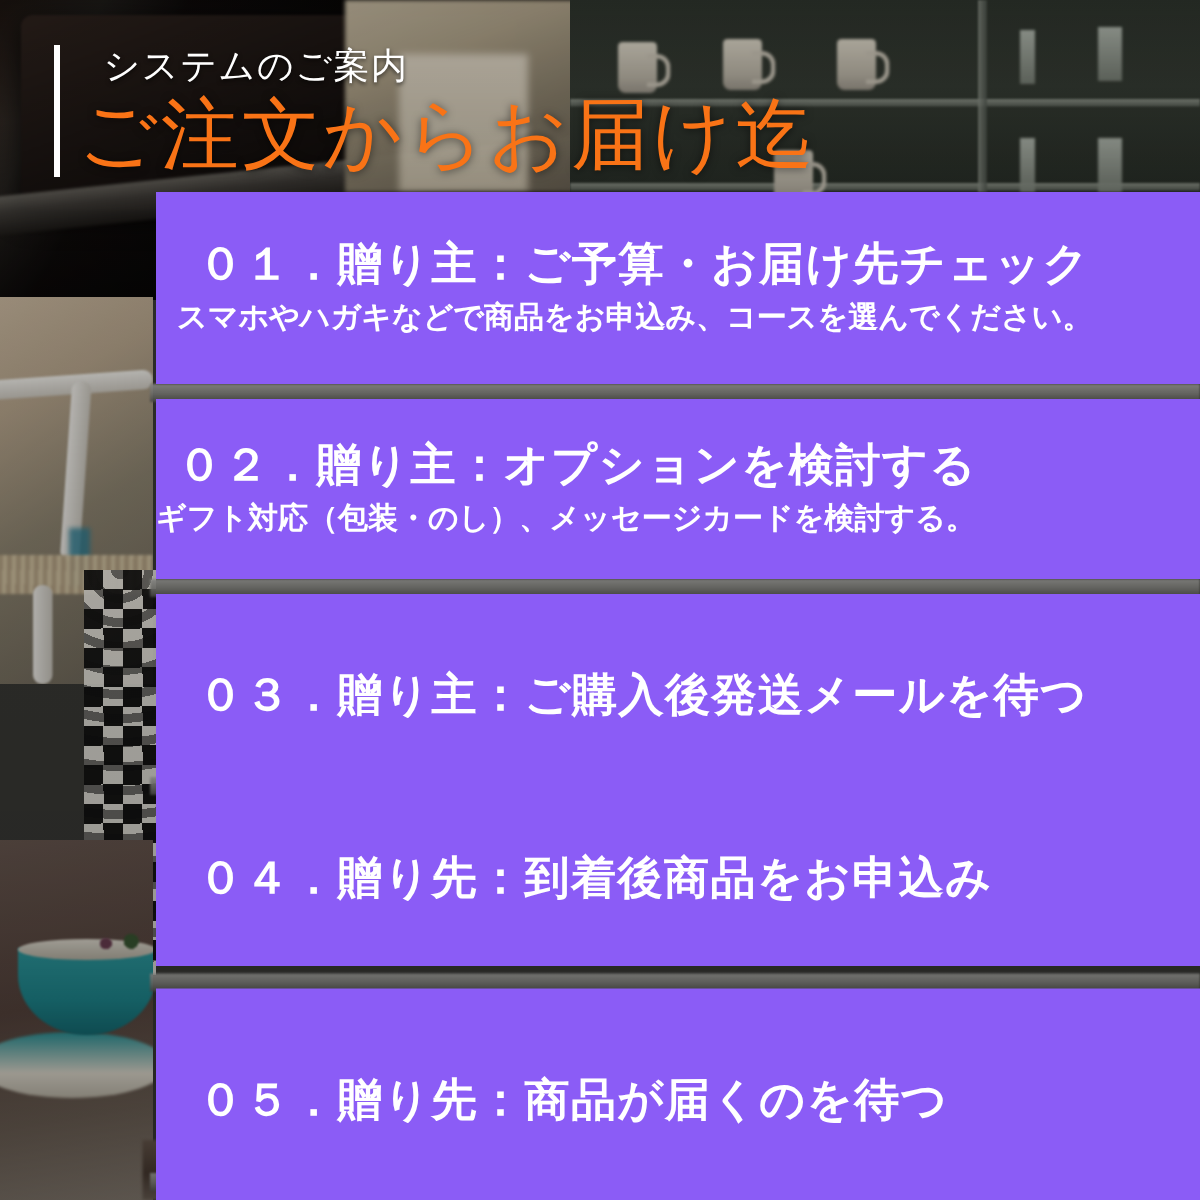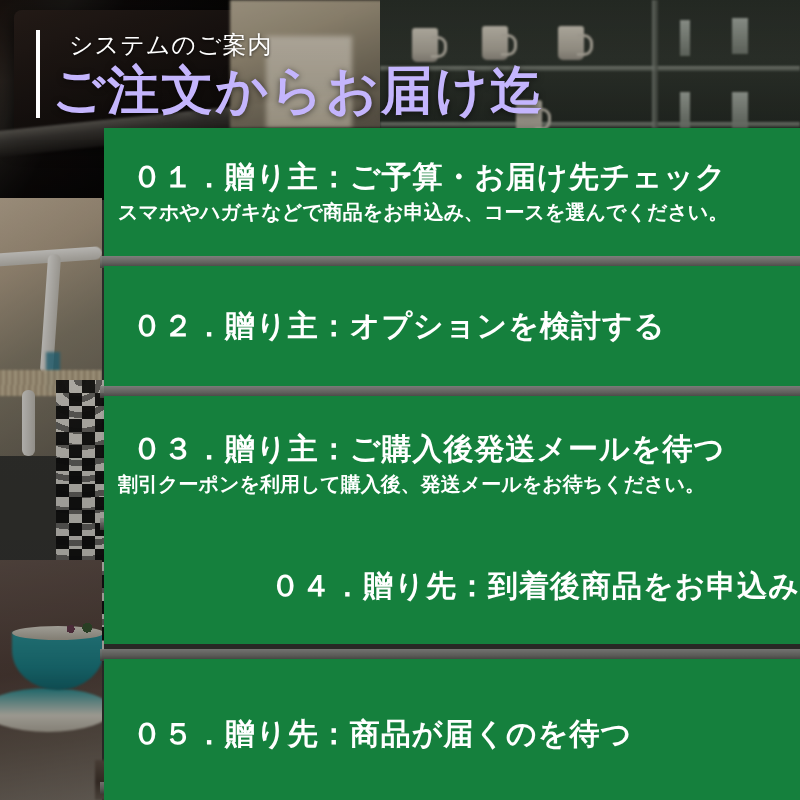--- a/index.html
+++ b/index.html
@@ -279,49 +279,49 @@
     text-shadow: 0 1px 3px rgba(0,0,0,.65);
     white-space: nowrap;
     margin-left: 13px;
   }
   .header-title {
     position: absolute;
     left: 52px; top: 60px;
     font-size: 52px;
     line-height: 60px;
     letter-spacing: 2px;
-    color: #c4b5fd;
-    font-weight: 700;
+    color: #f97316;
+    font-weight: 400;
     text-shadow: 0 1px 6px rgba(0,0,0,.55);
     white-space: nowrap;
   }
 
   
   .steps {
     position: absolute;
     left: 0; top: 0;
     width: 800px; height: 800px;
     z-index: 2;
   }
   .step {
     position: absolute;
     left: 104px;
     width: 696px;
-    background: #15803d;
+    background: #8b5cf6;
     color: #ffffff;
     box-sizing: border-box;
     padding: 0 0 0 28px;
     display: flex;
     flex-direction: column;
     justify-content: center;
   }
   .step-1 { top: 128px; height: 128px; }
-  .step-2 { top: 266px; height: 120px; }
+  .step-2 { top: 266px; height: 120px; padding-left: 14px; }
   .step-3 { top: 396px; height: 136px; }
-  .step-4 { top: 528px; height: 116px; text-align: right; }
+  .step-4 { top: 528px; height: 116px; }
   .step-5 { top: 659px; height: 150px; }
 
   .step-title {
     font-size: 30px;
     line-height: 38px;
     font-weight: 700;
     letter-spacing: 1px;
     white-space: nowrap;
   }
   .step-desc {
@@ -394,25 +394,25 @@
 
   <div class="steps">
 
     <div class="step step-1">
       <div class="step-title">０１．贈り主：ご予算・お届け先チェック</div>
       <div class="step-desc">スマホやハガキなどで商品をお申込み、コースを選んでください。</div>
     </div>
 
     <div class="step step-2">
       <div class="step-title">０２．贈り主：オプションを検討する</div>
+      <div class="step-desc">ギフト対応（包装・のし）、メッセージカードを検討する。</div>
     </div>
 
     <div class="step step-3">
       <div class="step-title">０３．贈り主：ご購入後発送メールを待つ</div>
-      <div class="step-desc">割引クーポンを利用して購入後、発送メールをお待ちください。</div>
     </div>
 
     <div class="step step-4">
       <div class="step-title">０４．贈り先：到着後商品をお申込み</div>
     </div>
 
     <div class="step step-5">
       <div class="step-title">０５．贈り先：商品が届くのを待つ</div>
     </div>
   </div>

